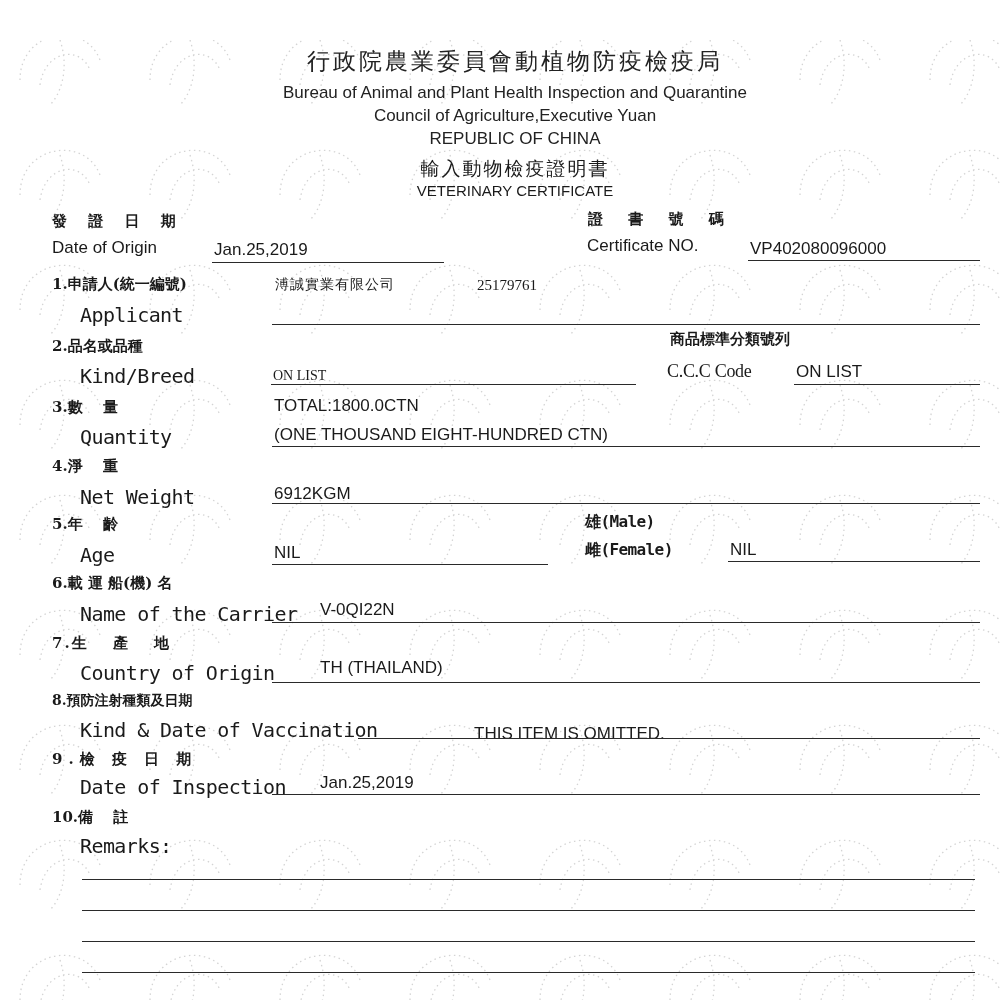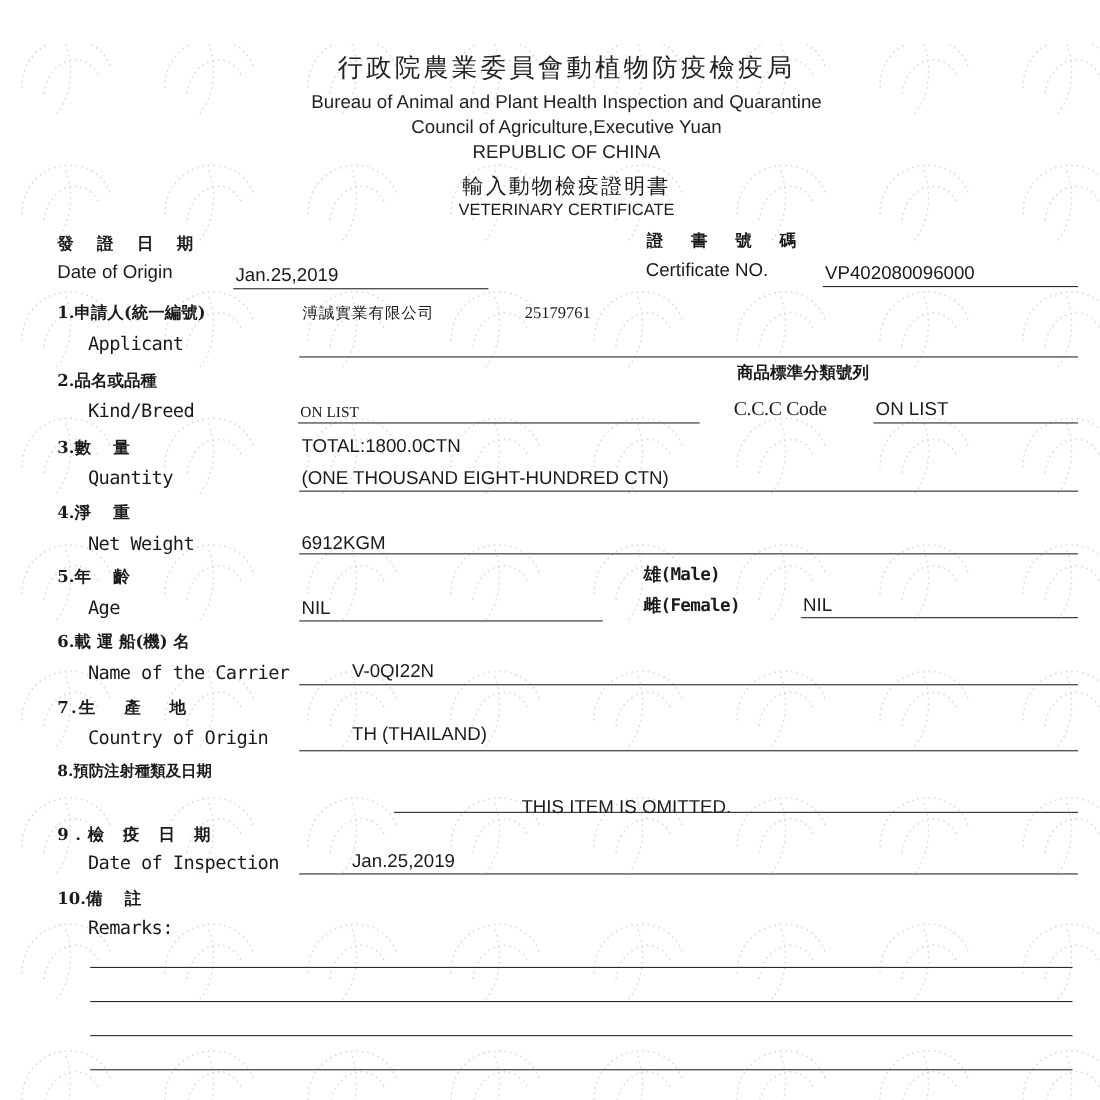--- a/index.html
+++ b/index.html
@@ -16,21 +16,21 @@
 
   .abs { position: absolute; white-space: nowrap; }
   .bold { font-weight: bold; }
   .center { text-align: center; }
 
   .line { position: absolute; height: 0; border-top: 1.6px solid #2a2a2a; }
 
   .hdr-zh { font-family: "DejaVu Serif", "Liberation Serif", serif; font-size: 23px; letter-spacing: 3px; color: #222; }
   .hdr-en { font-size: 17px; color: #222; }
   .lab-zh { font-family: "DejaVu Serif", serif; font-size: 15px; font-weight: bold; color: #1a1a1a; }
-  .lab-en { font-family: "DejaVu Sans Mono", "Liberation Mono", monospace; font-size: 17px; color: #1a1a1a; letter-spacing: -0.6px; }
+  .lab-en { font-family: "DejaVu Sans Mono", "Liberation Mono", monospace; font-size: 20px; color: #1a1a1a; letter-spacing: -0.6px; }
   .val { font-family: "Liberation Sans", sans-serif; font-size: 17px; color: #1a1a1a; }
   .val-small { font-family: "Liberation Mono", monospace; font-size: 14px; color: #1a1a1a; }
 </style>
 </head>
 <body>
 
 <div class="page">
 
   <svg class="watermark" viewBox="0 0 1000 1000">
     <defs>
@@ -97,20 +97,21 @@
   <div class="abs lab-en" style="left:80px; top:602px;">Name of the Carrier</div>
   <div class="abs val" style="left:320px; top:600px;">V-0QI22N</div>
   <div class="line" style="left:272px; width:708px; top:622px;"></div>
 
   <div class="abs lab-zh" style="left:52px; top:634px; letter-spacing:2px;">7.生　 產　 地</div>
   <div class="abs lab-en" style="left:80px; top:661px;">Country of Origin</div>
   <div class="abs val" style="left:320px; top:658px;">TH (THAILAND)</div>
   <div class="line" style="left:272px; width:708px; top:682px;"></div>
 
   <div class="abs lab-zh" style="left:52px; top:692px; font-size:14px;">8.預防注射種類及日期</div>
+  <div class="abs lab-en" style="left:80px; top:718px;">Kind &amp; Date of Vaccination</div>
   <div class="abs val" style="left:474px; top:724px;text-align:right;">THIS ITEM IS OMITTED.</div>
   <div class="line" style="left:358px; width:622px; top:738px;"></div>
 
   <div class="abs lab-zh" style="left:52px; top:750px; letter-spacing:6px;">9.檢 疫 日 期</div>
   <div class="abs lab-en" style="left:80px; top:775px;">Date of Inspection</div>
   <div class="abs val" style="left:320px; top:773px;">Jan.25,2019</div>
   <div class="line" style="left:272px; width:708px; top:794px;"></div>
 
   <div class="abs lab-zh" style="left:52px; top:808px;">10.備　 註</div>
   <div class="abs lab-en" style="left:80px; top:834px;">Remarks:</div>

